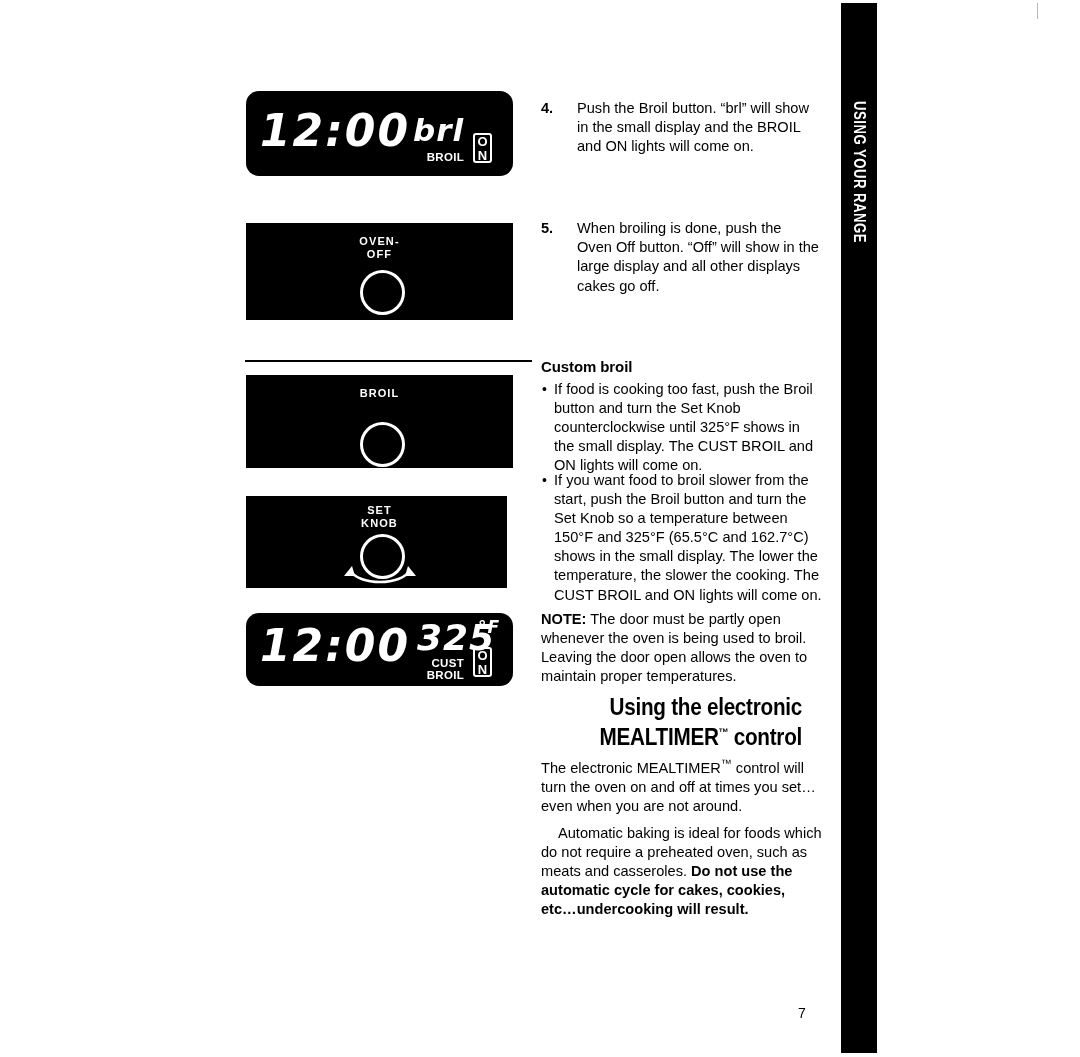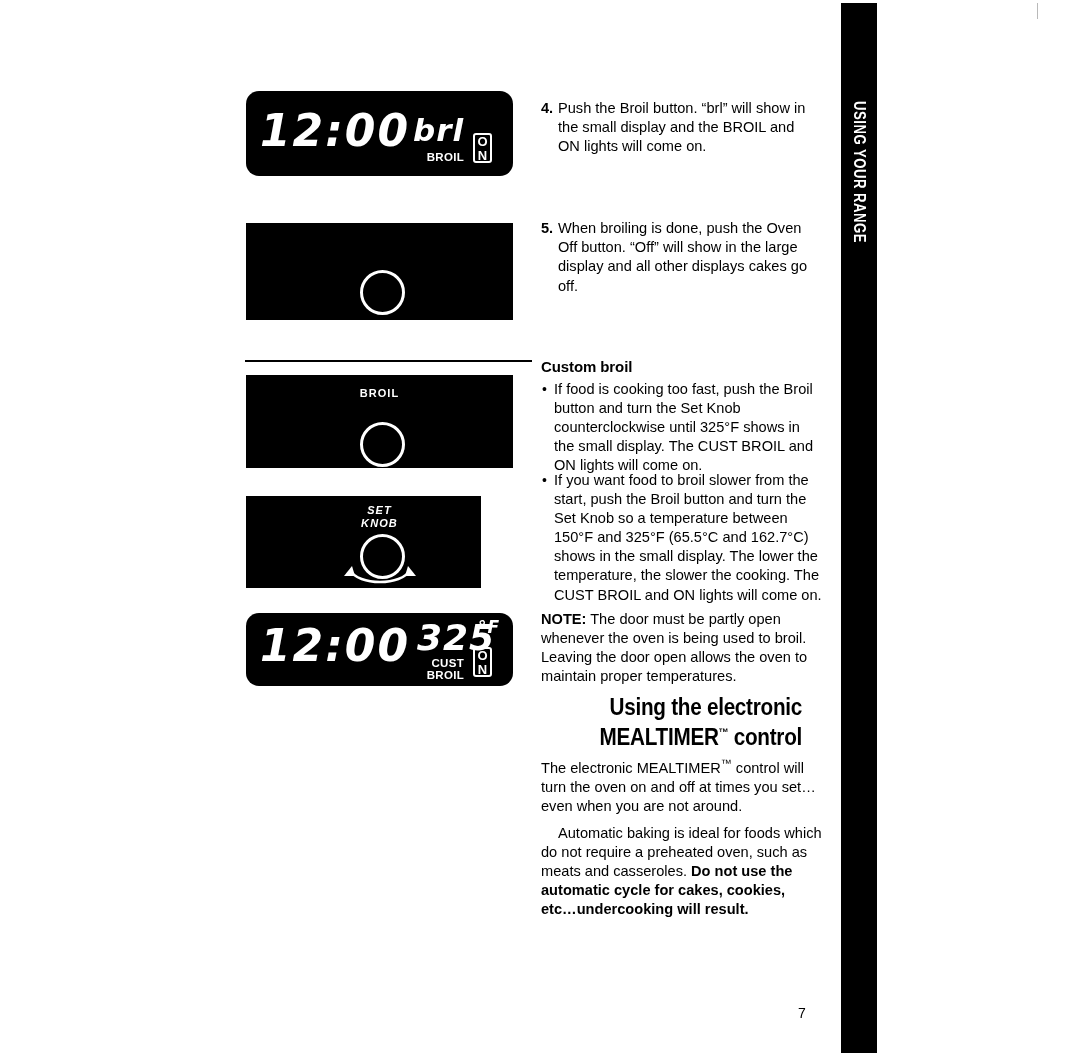--- a/index.html
+++ b/index.html
@@ -151,21 +151,21 @@
   }
   .step-num {
     position: absolute;
     left: 0;
     top: 0;
     font-weight: bold;
     font-size: 14.6px;
   }
   .step-body {
     display: block;
-    margin-left: 17px;
+    margin-left: 36px;
   }
 
   .divider {
     position: absolute;
     left: 245px;
     top: 360px;
     width: 287px;
     height: 2px;
     background: #000000;
   }
@@ -254,33 +254,37 @@
     <span class="seg seg-big" style="left:14px; top:11px;">12:00</span>
     <span class="seg seg-small" style="left:167px; top:24px;">brl</span>
     <span class="indicator-label" style="left:148px; top:60px; width:70px;">BROIL</span>
     <div class="on-lamp" style="left:227px; top:42px;">
       <span>O</span>
       <span>N</span>
     </div>
   </div>
 
   <div class="panel" style="top:223px; width:267px; height:97px;">
+    <div class="panel-caption" style="left:0; top:12px; width:267px;">
+      <span>OVEN-</span><br>
+      <span>OFF</span>
+    </div>
     <div class="push-button" style="left:114px; top:47px; width:39px; height:39px;"></div>
   </div>
 
   <div class="divider"></div>
 
   <div class="panel" style="top:375px; width:267px; height:93px;">
     <div class="panel-caption" style="left:0; top:12px; width:267px;">
       <span>BROIL</span>
     </div>
     <div class="push-button" style="left:114px; top:47px; width:39px; height:39px;"></div>
   </div>
 
-  <div class="panel" style="top:496px; width:235px; height:92px;font-style:italic;">
+  <div class="panel" style="top:496px; width:261px; height:92px;">
     <div class="panel-caption" style="left:0; top:8px; width:267px;">
       <span>SET</span><br>
       <span>KNOB</span>
     </div>
     <div class="push-button" style="left:114px; top:38px; width:39px; height:39px;"></div>
     <svg style="position:absolute; left:94px; top:68px;" width="80" height="26" viewBox="0 0 80 26">
       <path d="M10 6 C18 22, 62 22, 70 6" stroke="#ffffff" stroke-width="2.6" fill="none"></path>
       <path d="M12 2 L4 12 L15 12 Z" fill="#ffffff"></path>
       <path d="M68 2 L76 12 L65 12 Z" fill="#ffffff"></path>
     </svg>

